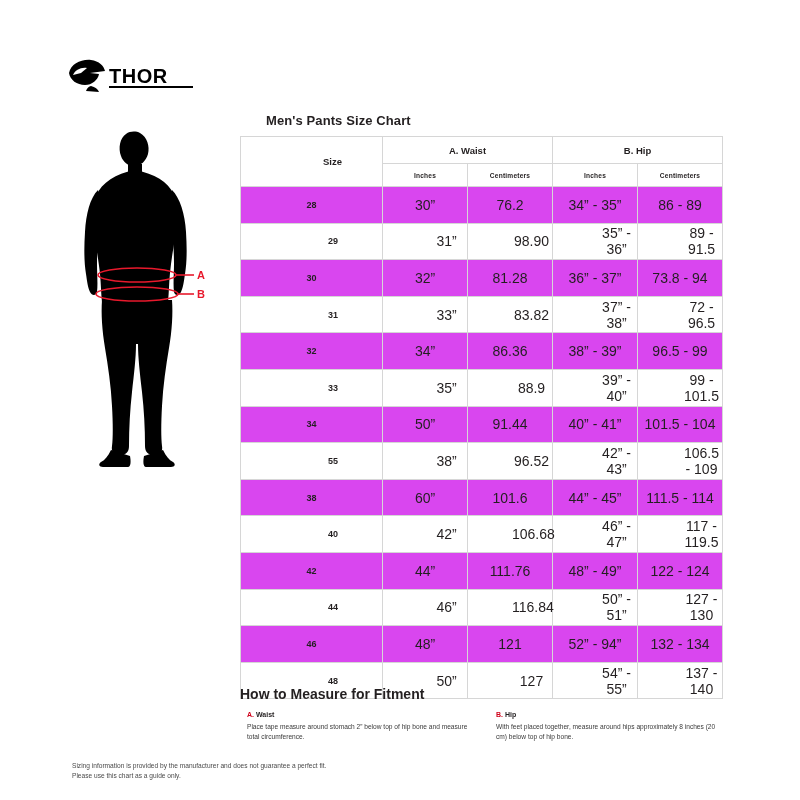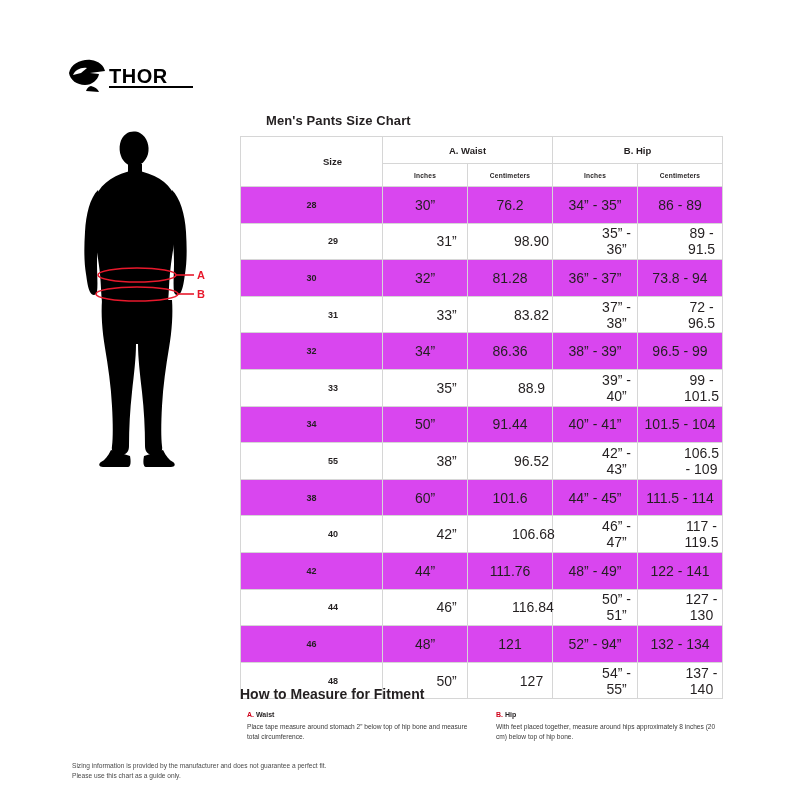--- a/index.html
+++ b/index.html
@@ -286,21 +286,21 @@
         <td class="col-val">42”</td>
         <td class="col-val">106.68</td>
         <td class="col-val">46” - 47”</td>
         <td class="col-val">117 - 119.5</td>
       </tr>
       <tr class="shaded">
         <td class="col-size">42</td>
         <td class="col-val">44”</td>
         <td class="col-val">111.76</td>
         <td class="col-val">48” - 49”</td>
-        <td class="col-val">122 - 141</td>
+        <td class="col-val">122 - 124</td>
       </tr>
       <tr class="plain">
         <td class="col-size">44</td>
         <td class="col-val">46”</td>
         <td class="col-val">116.84</td>
         <td class="col-val">50” - 51”</td>
         <td class="col-val">127 - 130</td>
       </tr>
       <tr class="shaded">
         <td class="col-size">46</td>

